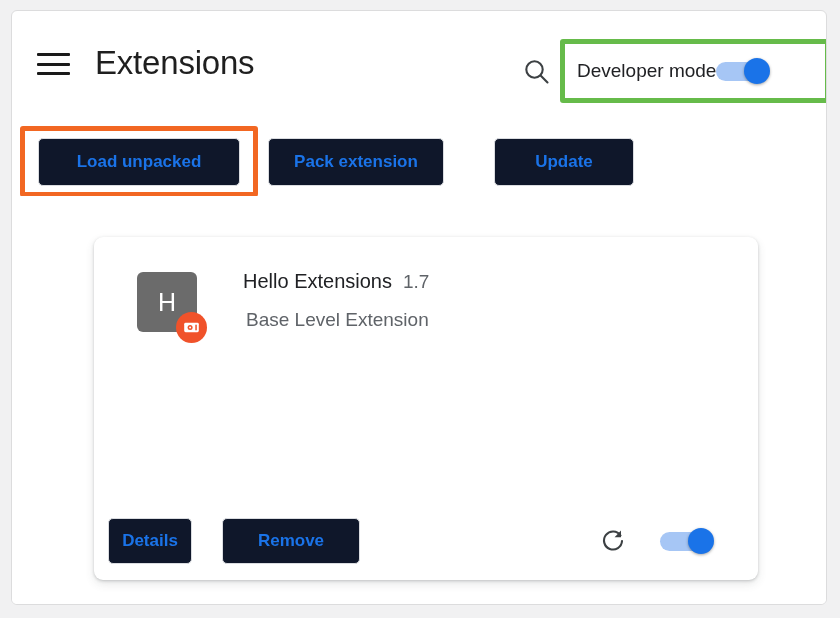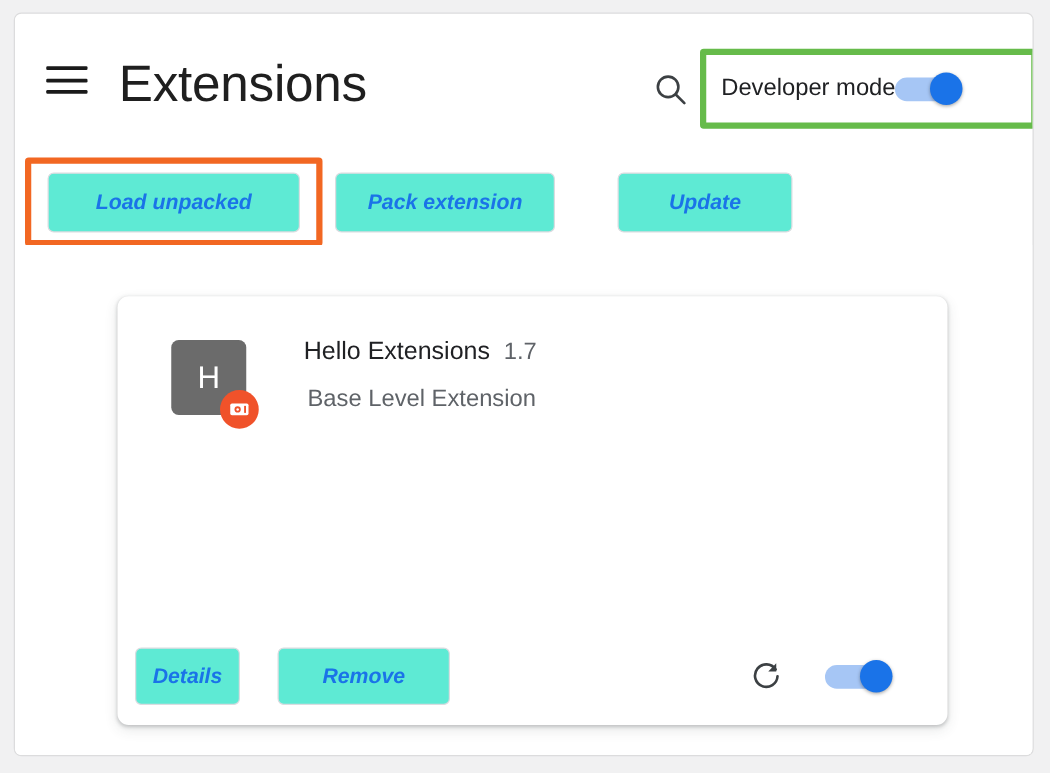--- a/index.html
+++ b/index.html
@@ -54,21 +54,21 @@
     width: 33px;
     height: 3px;
     background: #1a1a1a;
     border-radius: 1px;
   }
 
   #page-title {
     position: absolute;
     left: 83px;
     top: 33px;
-    font-size: 41px;
+    font-size: 33px;
     font-weight: 500;
     color: #1f1f1f;
     letter-spacing: -0.2px;
     white-space: nowrap;
   }
 
   #search-button {
     position: absolute;
     left: 508px;
     top: 45px;
@@ -143,32 +143,31 @@
     top: 95px;
     width: 100%;
     height: 89px;
   }
 
   .chip-button {
     position: absolute;
     height: 48px;
     border: 1px solid #dadce0;
     border-radius: 5px;
-    background: #5eead4;
+    background: #0f172a;
     color: #1a73e8;
     font-family: "Liberation Sans", sans-serif;
     font-size: 17px;
     font-weight: bold;
     display: flex;
     align-items: center;
     justify-content: center;
     box-sizing: border-box;
     cursor: pointer;
     white-space: nowrap;
-    font-style: italic;
   }
 
   #load-unpacked-highlight {
     position: absolute;
     left: 8px;
     top: 20px;
     width: 238px;
     height: 71px;
     border: 5px solid #f26722;
     border-radius: 3px;

